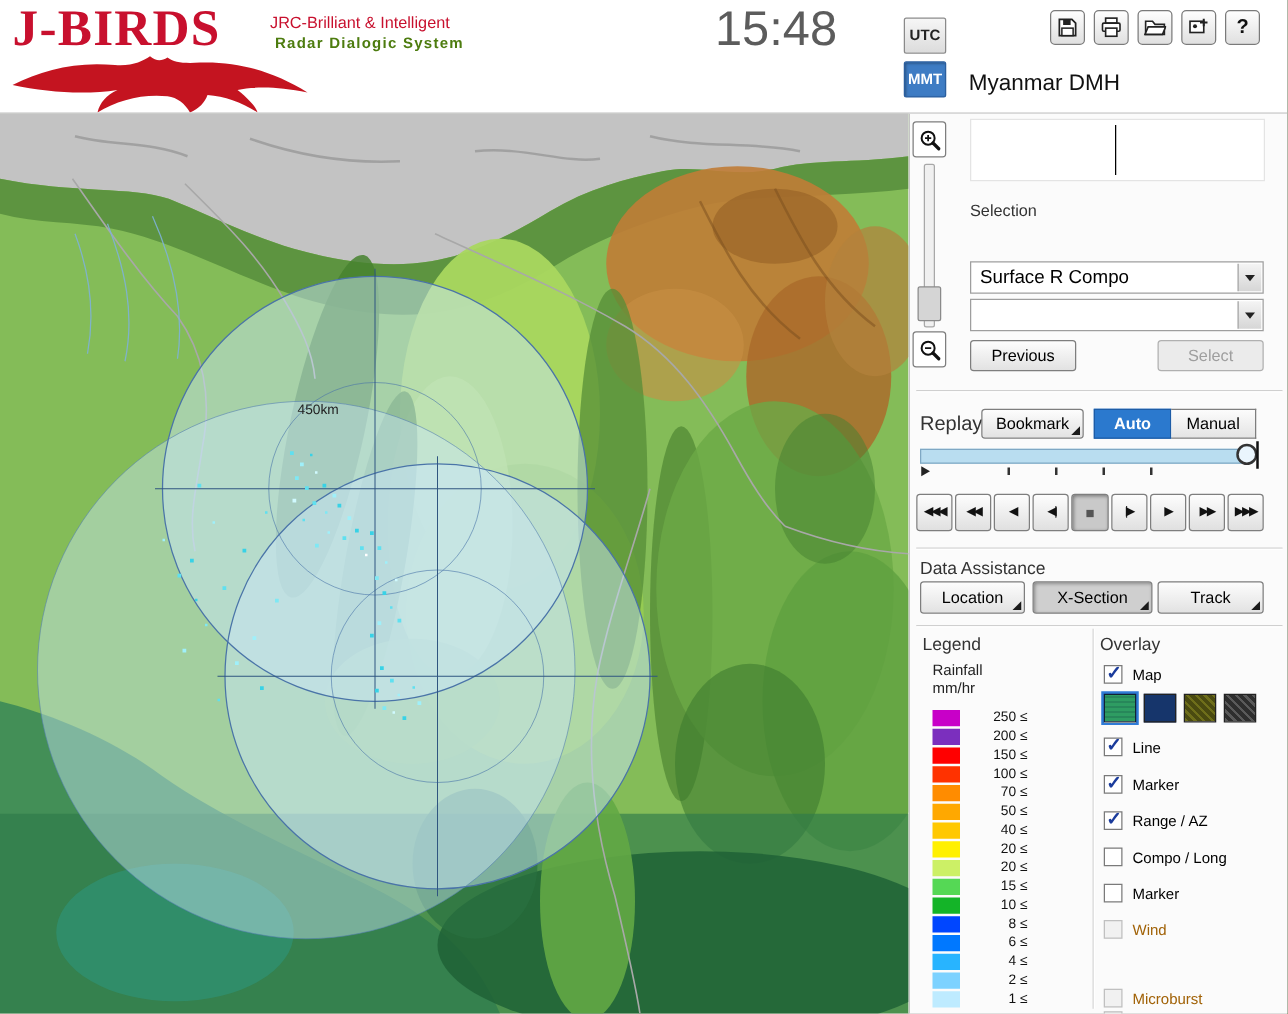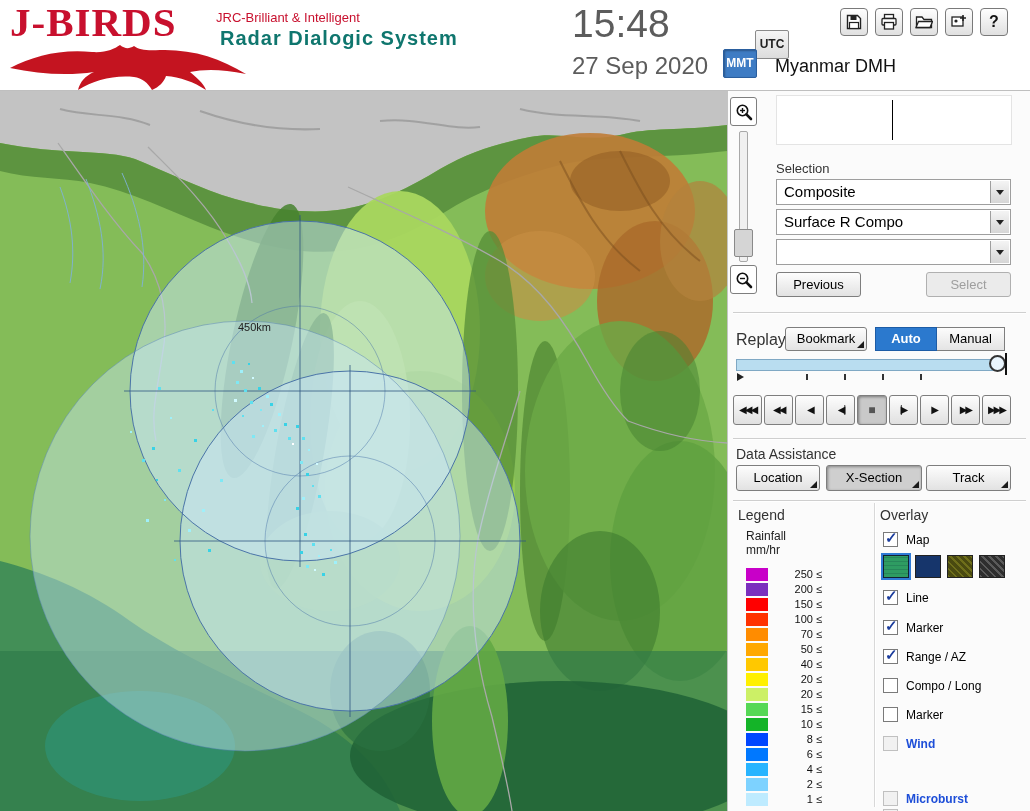--- a/index.html
+++ b/index.html
@@ -6,27 +6,27 @@
   html,body { background:#888; }
   .app {
     position: relative; width: 1030px; height: 811px;
     background: #fff; overflow: hidden;
     font-family: "Liberation Sans", sans-serif;
   }
   
   .header { position:absolute; left:0; top:0; width:1030px; height:91px; background:#fff; border-bottom:1px solid #BFBFBF; }
   .logo-title { position:absolute; left:10px; top:-2px; font-family:"Liberation Serif", serif; font-size:41px; font-weight:bold; color:#C8102E; letter-spacing:1px; }
   .logo-sub1 { position:absolute; left:216px; top:10px; font-size:13px; font-weight:normal; color:#C8102E; }
-  .logo-sub2 { position:absolute; left:220px; top:27px; font-size:20px; font-weight:bold; color:#0f766e; letter-spacing:1px; }
+  .logo-sub2 { position:absolute; left:220px; top:27px; font-size:12px; font-weight:bold; color:#4d7c0f; letter-spacing:1px; }
   .logo-bird { position:absolute; left:8px; top:44px; width:240px; height:46px; }
   .warning-box { position:absolute; left:482px; top:9px; width:80px; height:68px; background:#fff; border:1px solid #E2E2E2; color:#8F8F8F; font-size:15px; display:flex; align-items:center; justify-content:center; }
   .clock-time { position:absolute; left:572px; top:2px; font-size:39px; color:#5C5C5C; }
   .clock-date { position:absolute; left:572px; top:52px; font-size:24px; color:#5C5C5C; }
   .tz-btn { position:absolute; left:723px; width:34px; height:29px; font-size:12px; font-weight:bold; text-align:center; line-height:27px; border:1px solid #8A8A8A; border-radius:2px; cursor:pointer; }
-  .tz-utc { top:30px; background:linear-gradient(#F6F6F6,#DCDCDC); color:#222;margin-left:32px; }
+  .tz-utc { top:14px; background:linear-gradient(#F6F6F6,#DCDCDC); color:#222; }
   .tz-mmt { top:49px; background:#3E7CC4; color:#FFFFFF; border-color:#2A5E9E; box-shadow:inset 1px 1px 2px rgba(0,0,0,.3); }
   .tool-btn { position:absolute; top:8px; width:28px; height:28px; border:1px solid #7A7A7A; border-radius:4px; background:linear-gradient(#FEFEFE,#E0E0E0); display:flex; align-items:center; justify-content:center; cursor:pointer; }
   .tool-btn svg { display:block; }
   .help-q { font-size:16px; font-weight:bold; color:#111; }
   .site-name { position:absolute; left:775px; top:56px; font-size:18px; color:#111; }
   
   .map { position:absolute; left:0; top:91px; width:727px; height:720px; overflow:hidden; }
   .map svg { display:block; }
   
   .rightpanel { position:absolute; left:727px; top:91px; width:303px; height:720px; background:#FBFBFB; border-left:1px solid #C4C4C4; }
@@ -67,39 +67,38 @@
   .lg-row { position:absolute; left:18px; width:112px; height:13px; }
   .lg-sw { position:absolute; left:0; top:0; width:22px; height:13px; }
   .lg-lab { position:absolute; left:26px; top:0; width:50px; text-align:right; font-size:11px; line-height:13px; color:#111; }
   
   .ov-row { position:absolute; left:152px; width:148px; height:18px; cursor:pointer; }
   .cb { position:absolute; left:3px; top:1px; width:15px; height:15px; background:#fff; border:1px solid #7A7A7A; }
   .tick-mark { position:absolute; left:1px; top:-4px; font-size:15px; font-weight:bold; color:#1B3C9C; display:none; }
   .ov-row.checked .tick-mark { display:block; }
   .ov-label { position:absolute; left:26px; top:0; font-size:12px; line-height:18px; color:#000; }
   .ov-row.disabled { cursor:default; }
-  .ov-row.disabled .ov-label { color:#1d4ed8;font-weight:bold; }
+  .ov-row.disabled .ov-label { color:#a16207; }
   .ov-row.disabled .cb { background:#F1F1F1; border-color:#C0C0C0; }
   .map-sw { position:absolute; top:464px; width:26px; height:23px; border:1px solid #222; cursor:pointer; }
   .map-sw.selected { border:1px solid #123; box-shadow:0 0 0 2px #2F7BD6; }
 </style>
 </head>
 <body>
 
 <div class="app">
 
   <div class="header">
     <div class="logo-title">J-BIRDS</div>
     <div class="logo-sub1">JRC-Brilliant &amp; Intelligent</div>
     <div class="logo-sub2">Radar  Dialogic  System</div>
     <svg class="logo-bird" viewBox="0 0 240 46">
       <path fill="#C41420" d="M2,24 C26,12 52,5 84,8 C98,9 106,5 112,1 C117,5 121,5 126,2 C131,6 140,7 152,6 C184,5 212,14 238,30 C214,25 196,25 182,28 C192,36 197,42 198,46 C186,38 172,33 158,32 C156,38 151,43 144,46 C140,39 134,34 126,33 C106,31 86,36 70,46 C72,38 77,32 86,28 C60,32 30,30 2,24 Z"></path>
     </svg>
     <div class="clock-time">15:48</div>
-    <div class="clock-date">27 Sep 2020</div>
     <div class="tz-btn tz-utc">UTC</div>
     <div class="tz-btn tz-mmt">MMT</div>
 
     <div class="tool-btn" style="left:840px">
       <svg width="18" height="18" viewBox="0 0 18 18">
         <path d="M2.5,2.5 h10 l3,3 v10 h-13 z" fill="#fff" stroke="#222" stroke-width="1.4"></path>
         <rect x="5.5" y="2.5" width="6" height="4.5" fill="#222"></rect>
         <rect x="4.5" y="9.5" width="9" height="6" fill="#fff" stroke="#222" stroke-width="1.2"></rect>
       </svg>
     </div>
@@ -273,24 +272,20 @@
         <line x1="11.4" y1="11.4" x2="16" y2="16" stroke="#111" stroke-width="2.6" stroke-linecap="round"></line>
         <line x1="5" y1="7.5" x2="10" y2="7.5" stroke="#111" stroke-width="1.4"></line>
       </svg>
     </div>
 
     <div class="listbox">
       <div class="listbox-caret"></div>
     </div>
 
     <div class="sec-label" style="left:48px; top:70px;">Selection</div>
-    <div class="dd" style="top:88px;">
-      <span>Composite</span>
-      <span class="dd-arrow"></span>
-    </div>
     <div class="dd" style="top:118px;">
       <span>Surface R Compo</span>
       <span class="dd-arrow"></span>
     </div>
     <div class="dd" style="top:148px;">
       <span></span>
       <span class="dd-arrow"></span>
     </div>
     <div class="btn" style="left:48px; top:181px; width:85px; height:25px; line-height:23px;">Previous</div>
     <div class="btn disabled" style="left:198px; top:181px; width:85px; height:25px; line-height:23px;">Select</div>

